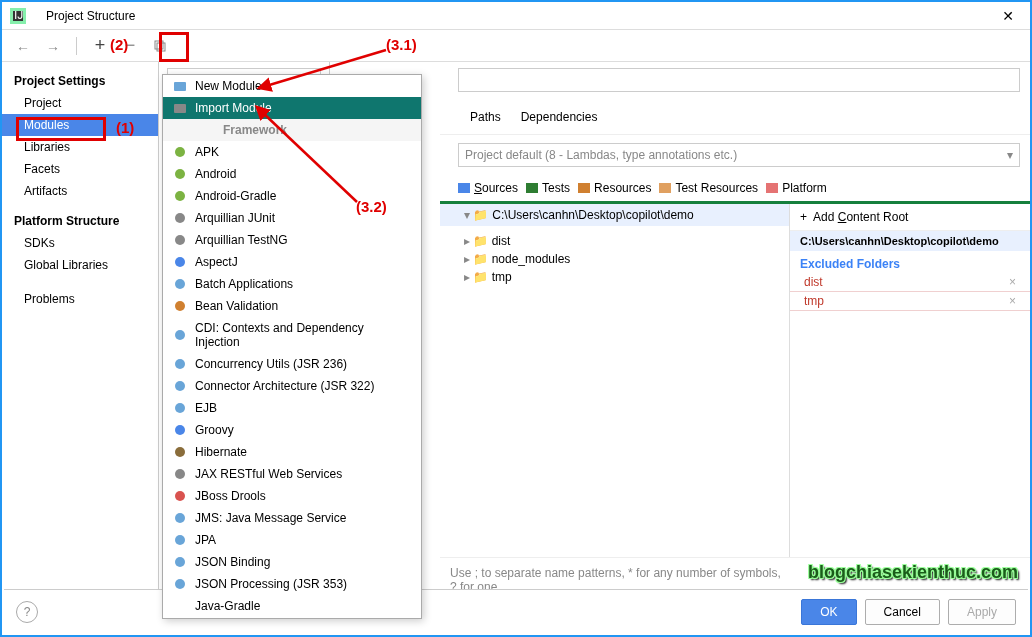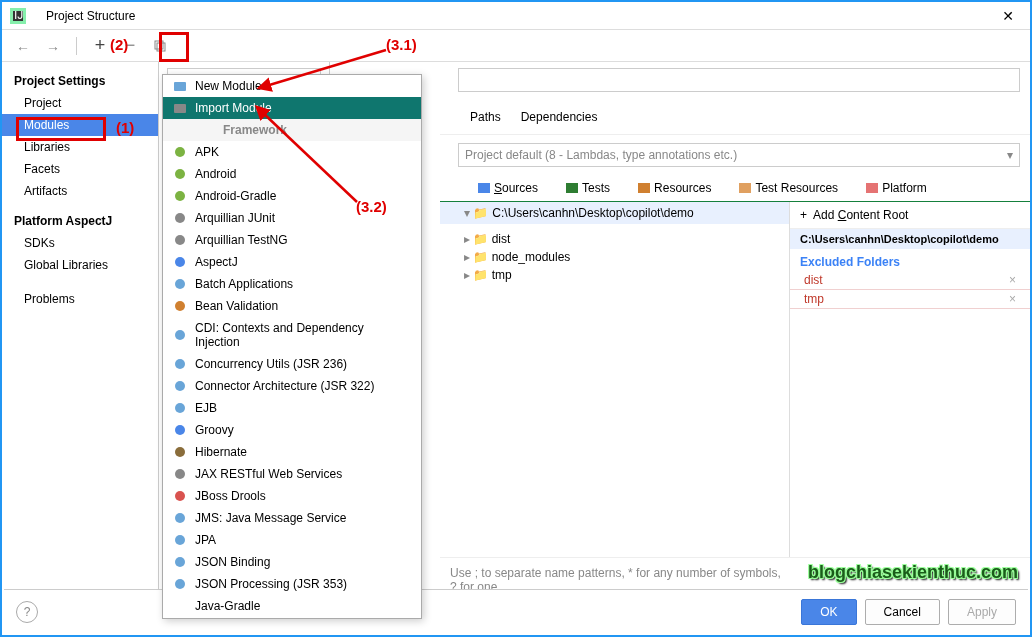--- a/index.html
+++ b/index.html
@@ -33,21 +33,21 @@
     
     .right-panel { flex: 1; display: flex; flex-direction: column; padding-left: 0; }
     .name-row { display: flex; align-items: center; padding: 6px 10px; margin-left: 110px; }
     .name-row input { flex: 1; height: 24px; border: 1px solid #ccc; padding: 2px 6px; margin-left: 8px; }
     .rtabs { display: flex; gap: 20px; padding: 6px 10px; border-bottom: 1px solid #eee; margin-top: 6px; margin-left: 110px; }
     .rtab { cursor: pointer; padding-bottom: 4px; }
     .rtab.active { border-bottom: 2px solid #4A86E8; }
     .lang-row { display: flex; align-items: center; padding: 8px 10px; margin-left: 110px; }
     .lang-field { flex: 1; height: 24px; border: 1px solid #ccc; padding: 2px 6px; display: flex; align-items: center; justify-content: space-between; color: #888; margin-left: 8px; }
     
-    .marks-row { display: flex; gap: 28px; padding: 6px 10px; border-bottom: 1px solid #15803d; margin-left: 110px; text-align: right; }
+    .marks-row { display: flex; gap: 8px; padding: 6px 10px; border-bottom: 3px solid #15803d; margin-left: 110px; text-align: right; }
     .mark { display: flex; align-items: center; gap: 4px; cursor: pointer; }
     .mark-sw { width: 12px; height: 10px; }
     
     .content-split { display: flex; flex: 1; margin-left: 110px; }
     .paths-area { flex: 1; border-right: 1px solid #ddd; }
     .path-sel { background: #e8f0fe; padding: 4px 24px; }
     .path-tree { padding: 6px 8px; }
     .path-tree-item { padding: 2px 0 2px 16px; }
     
     .roots-area { width: 240px; padding: 0; }
@@ -114,21 +114,21 @@
 <div class="main-area">
 
   <div class="left-panel">
     <div class="section-header">Project Settings</div>
     <div class="section-item">Project</div>
     <div class="section-item selected">Modules</div>
     <div class="section-item">Libraries</div>
     <div class="section-item">Facets</div>
     <div class="section-item">Artifacts</div>
     <div style="height:8px"></div>
-    <div class="section-header">Platform AspectJ</div>
+    <div class="section-header">Platform Structure</div>
     <div class="section-item">SDKs</div>
     <div class="section-item">Global Libraries</div>
     <div style="height:12px"></div>
     <div class="section-item">Problems</div>
   </div>
 
   <div class="vertical-sep"></div>
 
   <div class="mid-panel">
     <input class="mid-input" style="">

